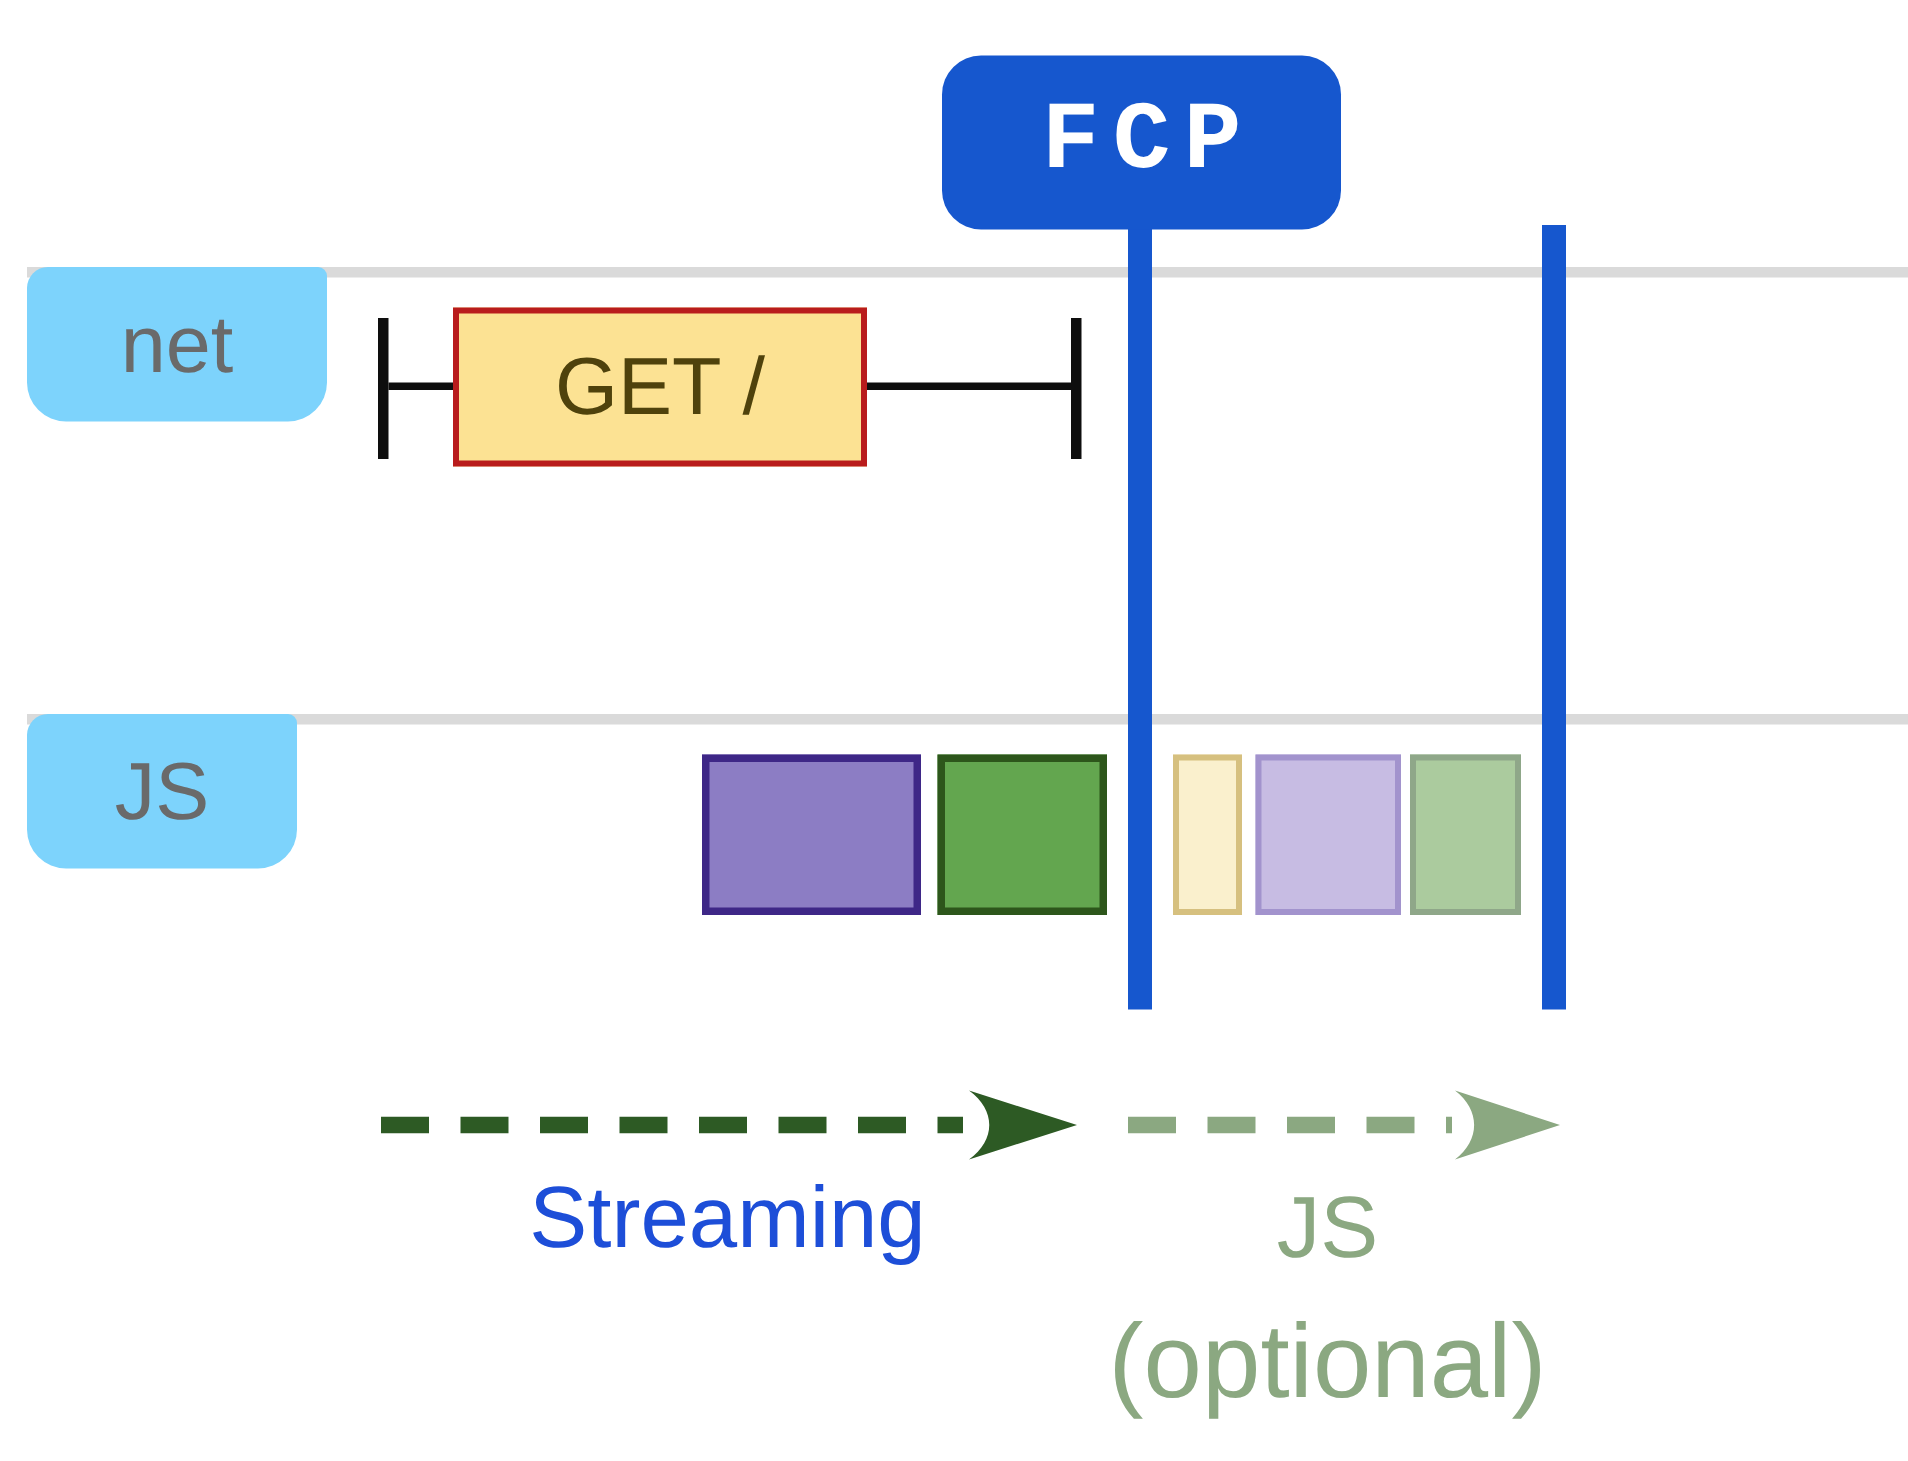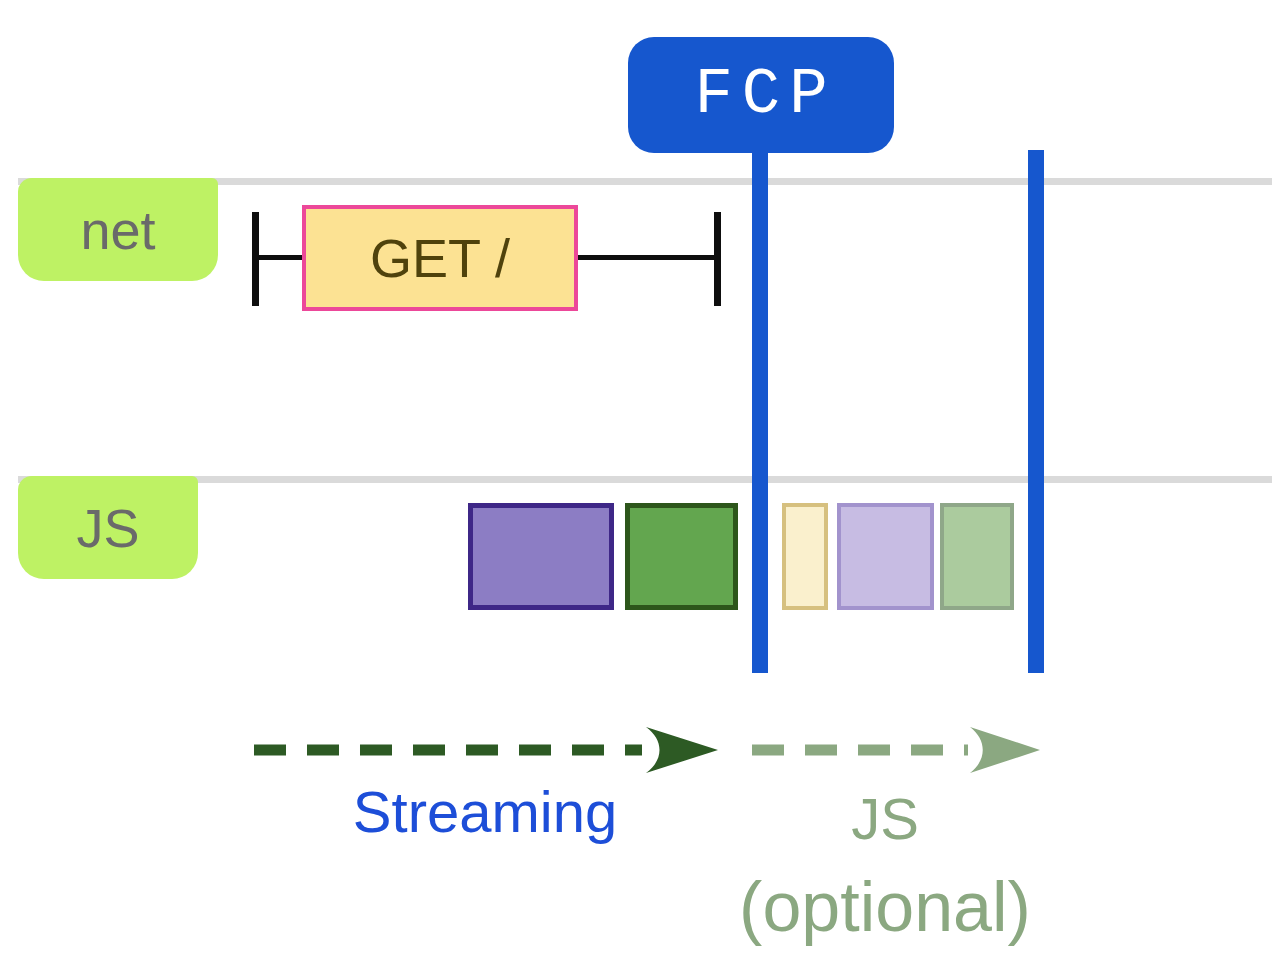--- a/index.html
+++ b/index.html
@@ -9,55 +9,55 @@
     background:#ffffff;
     overflow:hidden;
     font-family:"Liberation Sans", sans-serif;
   }
   
   .lane-line{position:absolute;left:18px;width:1254px;height:7px;background:#dadada;}
   .net-line{top:178px;}
   .js-line{top:476px;}
   
   .lane-label{
-    position:absolute;background:#bef264;color:#6a6a6a;
+    position:absolute;background:#7dd3fc;color:#6a6a6a;
     display:flex;align-items:center;justify-content:center;
     font-size:54px;border-radius:14px 6px 26px 26px;
   }
   .net-label{left:18px;top:178px;width:200px;height:103px;}
   .js-label{left:18px;top:476px;width:180px;height:103px;}
   
   .tick{position:absolute;width:7px;height:94px;top:212px;background:#0e0e0e;}
   .tick-left{left:252px;}
   .tick-right{left:714px;}
   .conn{position:absolute;height:5px;top:255px;background:#0e0e0e;}
   .conn-left{left:259px;width:43px;}
   .conn-right{left:578px;width:136px;}
   .request-box{
     position:absolute;left:302px;top:205px;width:276px;height:106px;
-    background:#fce293;border:4px solid #ec4899;box-sizing:border-box;
+    background:#fce293;border:4px solid #b91c1c;box-sizing:border-box;
     display:flex;align-items:center;justify-content:center;
     font-size:54px;color:#4f420c;
   }
   
   .task{position:absolute;top:503px;height:107px;box-sizing:border-box;}
   .task-purple{left:468px;width:146px;background:#8c7dc4;border:5px solid #3e2787;}
   .task-green{left:625px;width:113px;background:#63a64f;border:5px solid #2d561b;}
   .task-faded-yellow{left:782px;width:46px;background:#faf0cd;border:4px solid #d6c07f;}
   .task-faded-purple{left:837px;width:97px;background:#c7bce3;border:4px solid #a293cd;}
   .task-faded-green{left:940px;width:74px;background:#abcb9e;border:4px solid #8fa789;}
   
   .marker-line{position:absolute;top:150px;width:16px;height:523px;background:#1657ce;}
   .fcp-line{left:752px;}
   .tti-line{left:1028px;}
   .badge{
     position:absolute;top:37px;width:266px;height:116px;
     background:#1657ce;border-radius:26px;
     display:flex;align-items:center;justify-content:center;
-    color:#ffffff;font-family:"Liberation Mono", monospace;font-weight:normal;
+    color:#ffffff;font-family:"Liberation Mono", monospace;font-weight:bold;
     font-size:64px;letter-spacing:0.14em;text-indent:0.14em;
   }
   .fcp-badge{left:628px;}
   .tti-badge{left:907px;}
   
   .arrow-svg{position:absolute;top:726px;height:48px;}
   .arrow-streaming{left:250px;width:470px;}
   .arrow-js{left:750px;width:292px;}
   .legend-streaming{
     position:absolute;left:250px;top:778px;width:470px;

